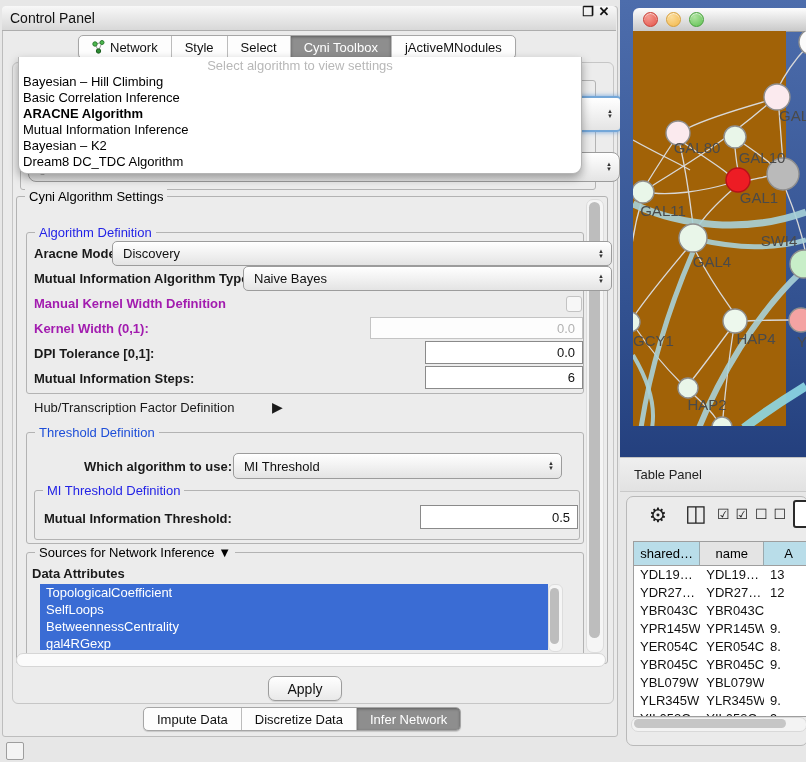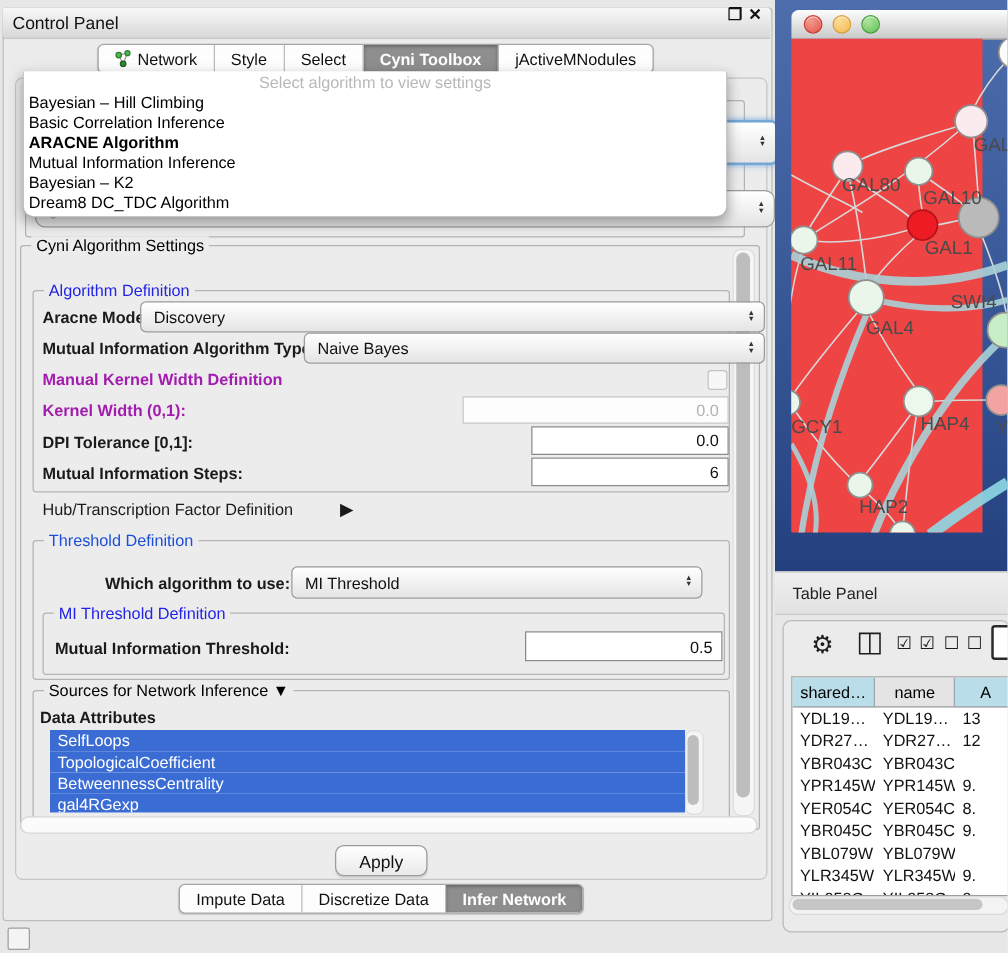--- a/index.html
+++ b/index.html
@@ -9,21 +9,21 @@
   
   .cp-frame{left:2px;top:6px;width:614px;height:729px;background:#ebebeb;border:1px solid #bdbdbd;border-radius:3px;}
   .cp-titlebar{left:2px;top:6px;width:614px;height:24px;background:linear-gradient(#f8f8f8,#d8d8d8);
      border-bottom:1px solid #adadad;border-radius:3px 3px 0 0;display:flex;align-items:center;font-size:14px;color:#111;}
   .cp-title{padding-left:8px;}
   .winbtn{position:absolute;top:4px;font-size:13px;font-weight:bold;color:#111;width:16px;text-align:center;cursor:default;}
   
   .segbar{display:inline-flex;align-items:stretch;background:#fdfdfd;border:1px solid #a6a6a6;border-radius:5px;overflow:hidden;height:22px;box-shadow:0 1px 1px rgba(0,0,0,.15);}
   .seg{display:flex;align-items:center;gap:5px;padding:0 13px;font-size:13px;color:#111;border-right:1px solid #bcbcbc;white-space:nowrap;}
   .seg:last-child{border-right:none;}
-  .seg.sel{background:#8e8e8e;color:#fff;box-shadow:inset 0 1px 3px rgba(0,0,0,.35);font-weight:bold;}
+  .seg.sel{background:#8e8e8e;color:#fff;box-shadow:inset 0 1px 3px rgba(0,0,0,.35);}
   
   .tabcontent{left:12px;top:62px;width:600px;height:640px;background:#ececec;border:1px solid #c6c6c6;border-radius:6px;}
   
   .grp{position:absolute;border:1px solid #b3b3b3;border-radius:3px;}
   .grp>.lg{position:absolute;top:-8px;left:8px;background:#ececec;padding:0 4px;font-size:13px;white-space:nowrap;}
   .lg.blue{color:#2323e6;}
   .lg.green{color:#1d4ed8;}
   
   .lbl{position:absolute;font-size:13px;font-weight:bold;color:#1a1a1a;white-space:nowrap;}
   .lbl.plain{font-weight:normal;}
@@ -55,21 +55,21 @@
   .btn{position:absolute;border:1px solid #9c9c9c;border-radius:7px;background:linear-gradient(#ffffff,#e9e9e9);
      font-size:14px;color:#111;display:flex;align-items:center;justify-content:center;box-shadow:0 1px 1px rgba(0,0,0,.12);}
   
   .desktop{left:620px;top:0;width:186px;height:457px;background:linear-gradient(#4d6dac,#31508f 70%,#24407e);}
   .netwin-title{left:633px;top:8px;width:173px;height:23px;background:linear-gradient(#fdfdfd,#c9c9c9);
      border-bottom:1px solid #9a9a9a;border-radius:6px 0 0 0;display:flex;align-items:center;padding-left:10px;gap:8px;}
   .tl{width:13px;height:13px;border-radius:50%;box-shadow:inset 0 1px 1px rgba(255,255,255,.7);}
   .tl.red{background:radial-gradient(circle at 35% 30%,#f49a90,#e4544a);border:1px solid #c93c33;}
   .tl.yel{background:radial-gradient(circle at 35% 30%,#fbdc9a,#f3b84a);border:1px solid #d79f39;}
   .tl.grn{background:radial-gradient(circle at 35% 30%,#b0e3a0,#5cc14f);border:1px solid #47a03b;}
-  .netcanvas{left:633px;top:31px;width:153px;height:395px;background:#ef4444;}
+  .netcanvas{left:633px;top:31px;width:153px;height:395px;background:#a16207;}
   
   .tp-bar{left:620px;top:457px;width:186px;height:33px;background:linear-gradient(#efefef,#e2e2e2);
      border-top:1px solid #c3c3c3;border-bottom:1px solid #c9c9c9;display:flex;align-items:center;font-size:13px;color:#222;padding-left:14px;}
   .tp-body{left:626px;top:496px;width:180px;height:248px;background:#ebebeb;border:1px solid #b9b9b9;border-radius:7px;overflow:hidden;}
   .ticon{position:absolute;color:#1c1c1c;}
   .ttable{position:absolute;left:6px;top:44px;width:180px;height:174px;background:#fff;border:1px solid #9e9e9e;overflow:hidden;}
   .thead{display:flex;height:24px;font-size:13px;}
   .th{display:flex;align-items:center;justify-content:center;border-right:1px solid #9aa9ae;box-sizing:border-box;height:24px;border-bottom:1px solid #9e9e9e;}
   .th.blue{background:#b9dde9;}
   .th.gray{background:#e4e4e4;}
@@ -183,22 +183,22 @@
   <span class="lg blue">MI Threshold Definition</span>
 </div>
 <div class="lbl" style="left:44px;top:511px;">Mutual Information Threshold:</div>
 <div class="fld" style="left:420px;top:505px;width:142px;height:22px;">0.5</div>
 
 <div class="grp" style="left:26px;top:552px;width:556px;height:102px;">
   <span class="lg"><span>Sources for Network Inference</span> <span>▼</span></span>
 </div>
 <div class="lbl" style="left:32px;top:566px;">Data Attributes</div>
 <div class="abs" style="left:40px;top:584px;width:508px;height:66px;overflow:hidden;background:#fff;">
+    <div class="attr-item">TopologicalCoefficient</div>
     <div class="attr-item">SelfLoops</div>
-    <div class="attr-item">TopologicalCoefficient</div>
     <div class="attr-item">BetweennessCentrality</div>
     <div class="attr-item">gal4RGexp</div>
   </div>
 <div class="vtrack" style="left:548px;top:584px;width:13px;height:66px;border-radius:6px;"></div>
 <div class="vthumb" style="left:550px;top:588px;width:9px;height:56px;"></div>
 
 <div class="hbar" style="left:16px;top:653px;width:588px;height:12px;"></div>
 
 <div class="btn" style="left:268px;top:676px;width:72px;height:23px;">Apply</div>
 

